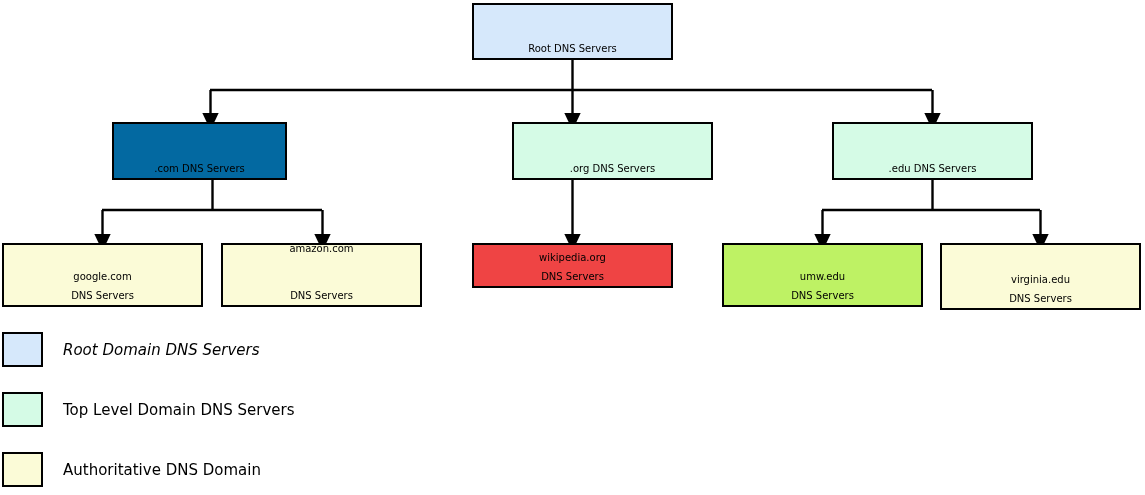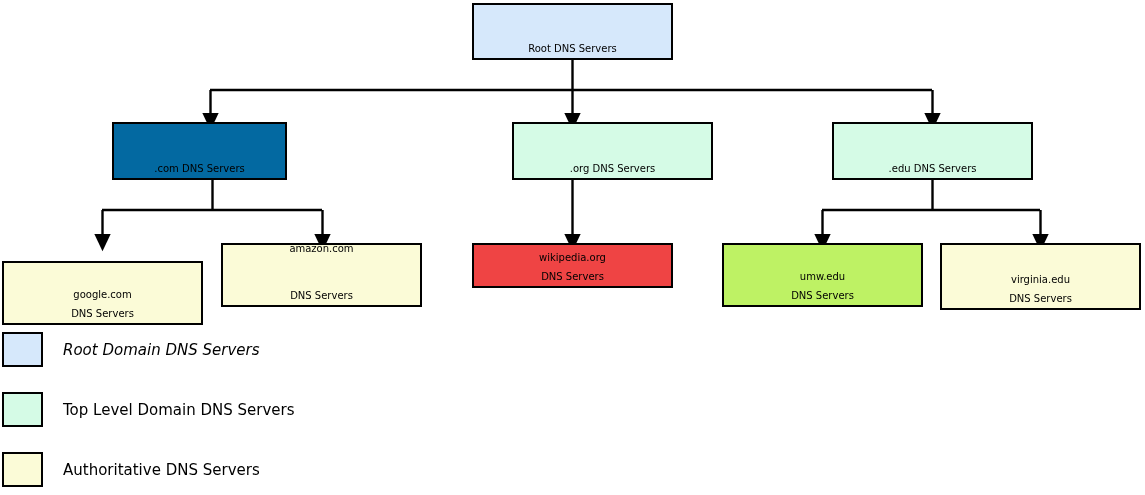--- a/index.html
+++ b/index.html
@@ -105,21 +105,21 @@
   <div class="node" style="left: 112px; top: 122px; width: 175px; height: 58px; background: #0369a1; border-color: rgb(0, 0, 0);">
     <span class="node-line">.com DNS Servers</span>
   </div>
   <div class="node" style="left: 472px; top: 122px; width: 201px; height: 58px; background: rgb(213, 251, 230); border-color: rgb(0, 0, 0); margin-left: 40px;">
     <span class="node-line">.org DNS Servers</span>
   </div>
   <div class="node" style="left: 832px; top: 122px; width: 201px; height: 58px; background: rgb(213, 251, 230); border-color: rgb(0, 0, 0);">
     <span class="node-line">.edu DNS Servers</span>
   </div>
 
-  <div class="node" style="left: 2px; top: 243px; width: 201px; height: 64px; background: rgb(251, 251, 215); border-color: rgb(0, 0, 0); margin-top: 18px;">
+  <div class="node" style="left: 2px; top: 243px; width: 201px; height: 64px; background: rgb(251, 251, 215); border-color: rgb(0, 0, 0);">
     <span class="node-line">google.com</span>
     <span class="node-line">DNS Servers</span>
   </div>
   <div class="node" style="left: 221px; top: 243px; width: 201px; height: 64px; background: rgb(251, 251, 215); border-color: rgb(0, 0, 0); gap: 28px;">
     <span class="node-line">amazon.com</span>
     <span class="node-line">DNS Servers</span>
   </div>
   <div class="node" style="left: 472px; top: 243px; width: 201px; height: 45px; background: #ef4444; border-color: rgb(0, 0, 0);">
     <span class="node-line">wikipedia.org</span>
     <span class="node-line">DNS Servers</span>
@@ -133,15 +133,15 @@
     <span class="node-line">DNS Servers</span>
   </div>
 
   <div class="legend-swatch" style="left: 2px; top: 332px; background: rgb(214, 232, 251);"></div>
   <div class="legend-label" style="top: 341px; font-style: italic;">Root Domain DNS Servers</div>
 
   <div class="legend-swatch" style="left: 2px; top: 392px; background: rgb(213, 251, 230);"></div>
   <div class="legend-label" style="top: 401px;">Top Level Domain DNS Servers</div>
 
   <div class="legend-swatch" style="left: 2px; top: 452px; background: rgb(251, 251, 215);"></div>
-  <div class="legend-label" style="top: 461px;">Authoritative DNS Servers</div>
+  <div class="legend-label" style="top: 461px;">Authoritative DNS Domain</div>
 
 </div>
 
 </body></html>

